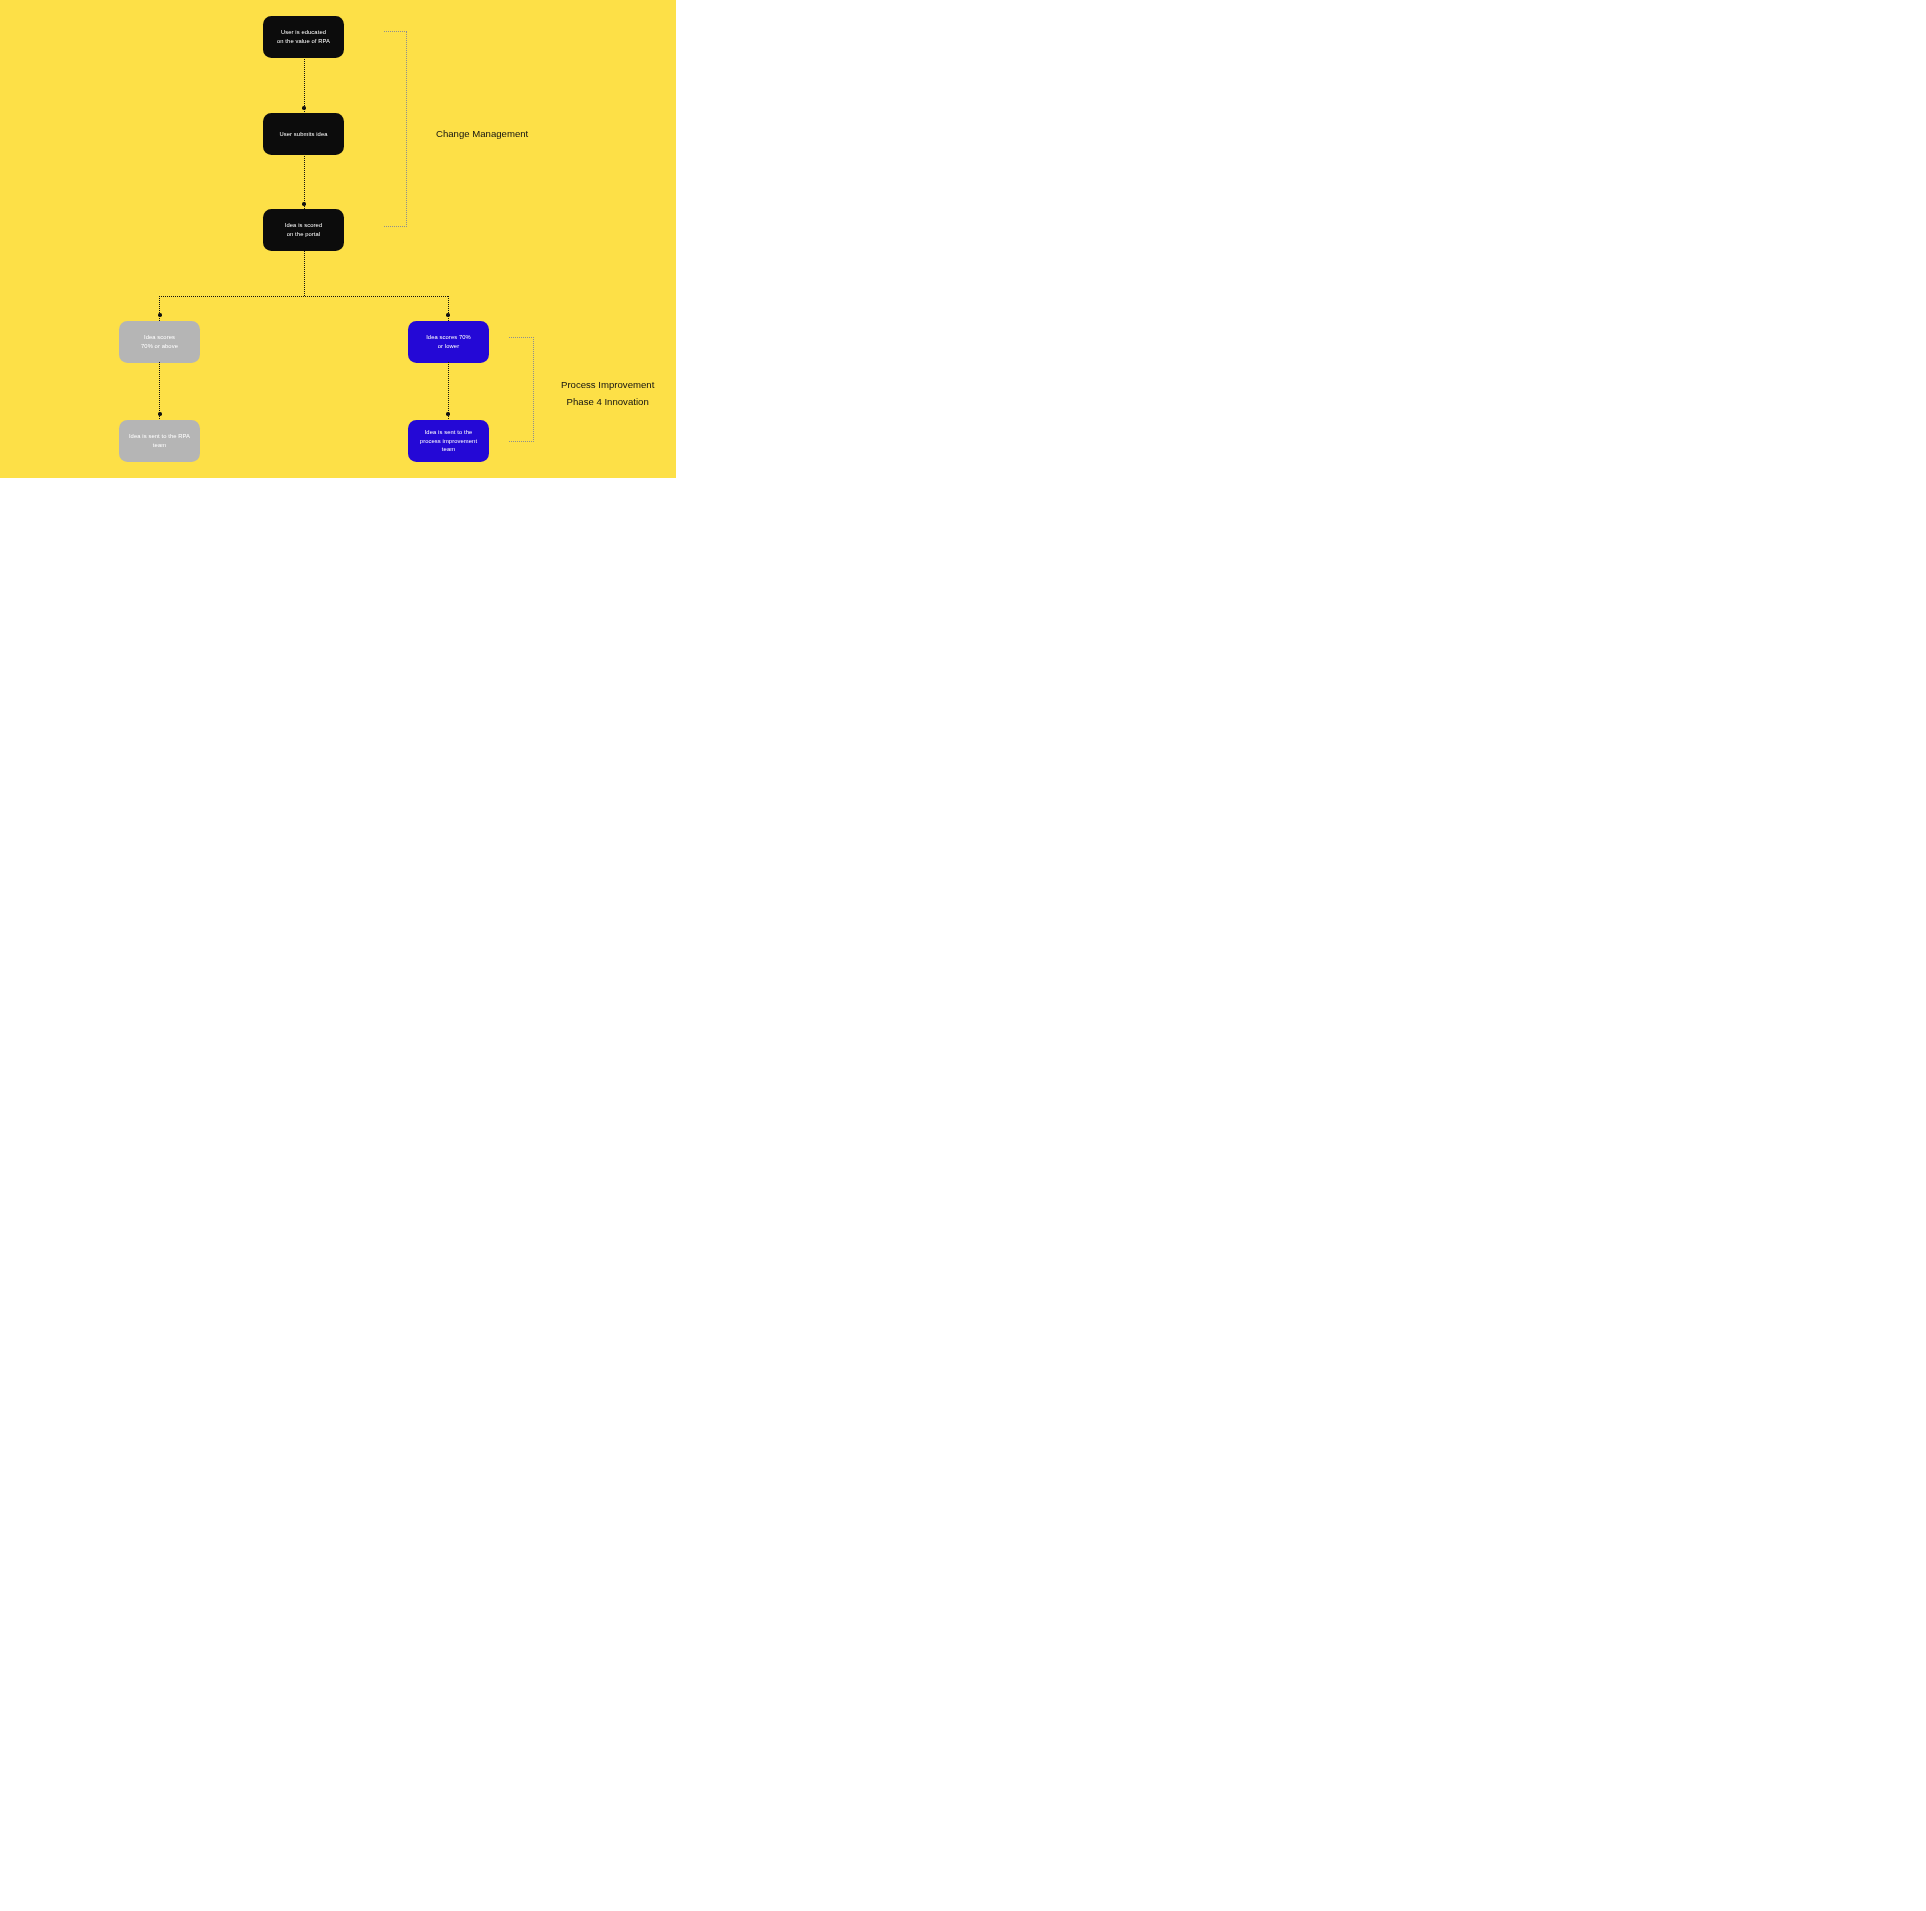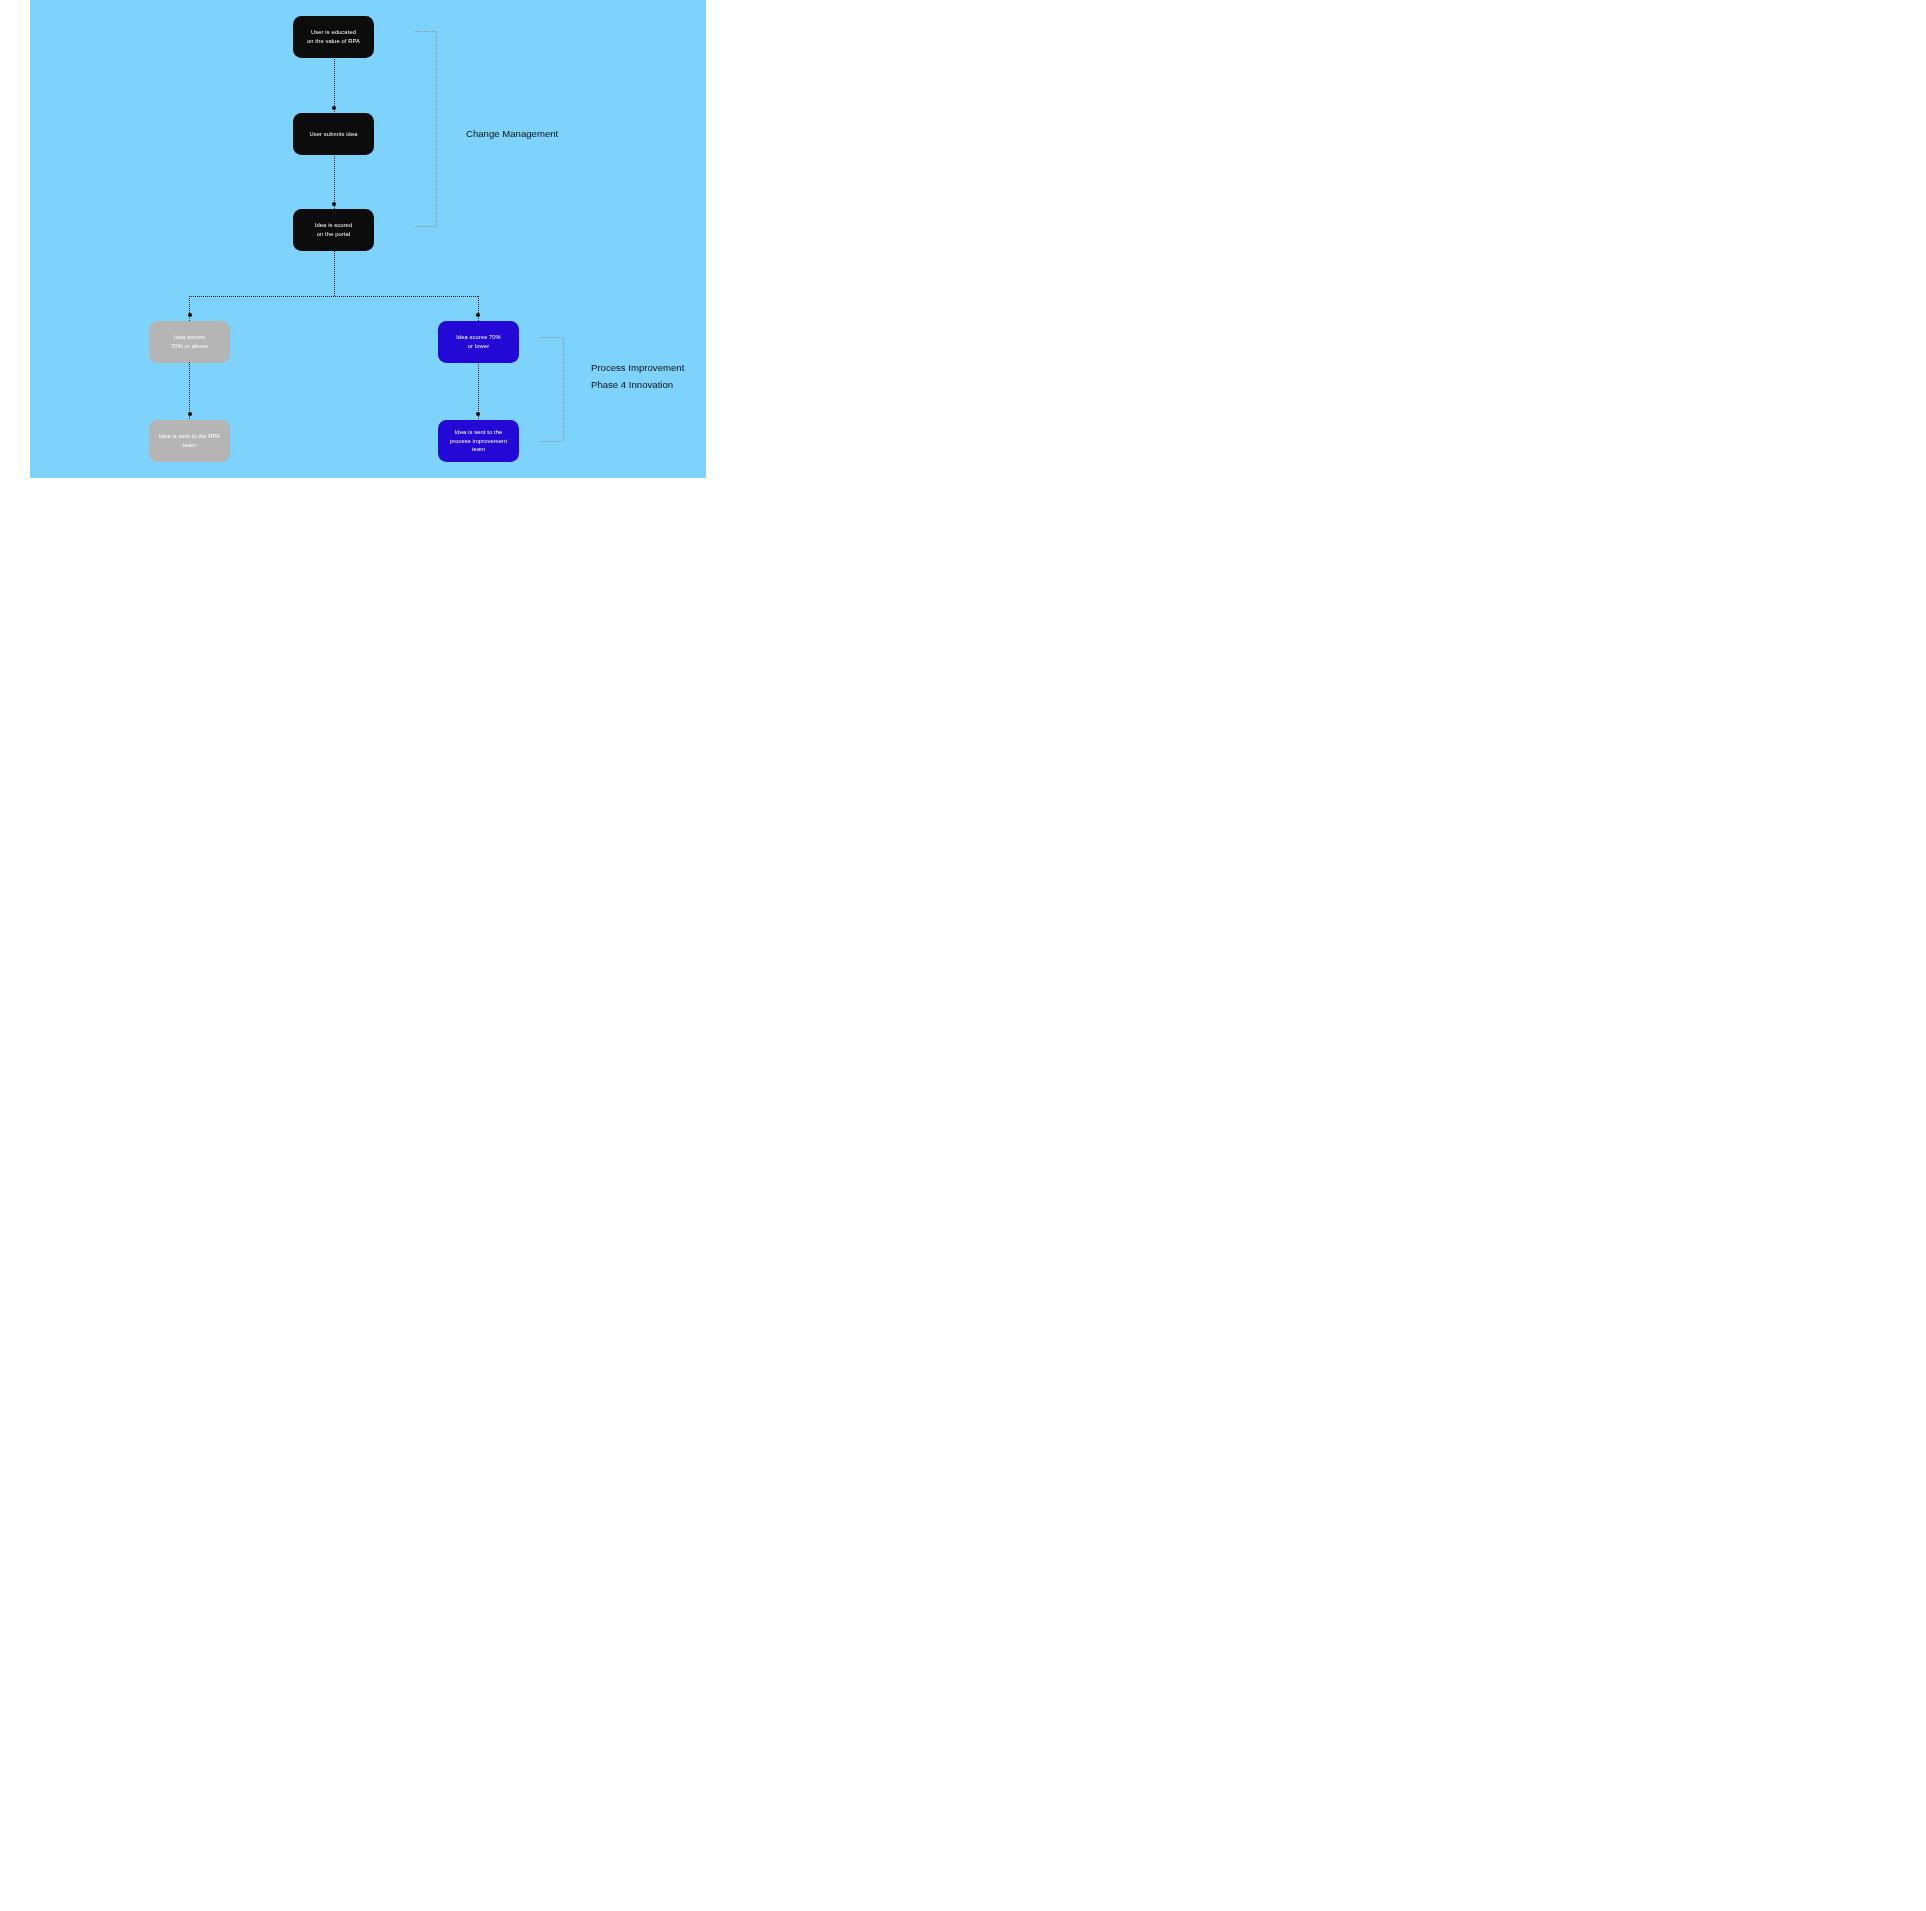--- a/index.html
+++ b/index.html
@@ -5,23 +5,22 @@
   * { margin: 0; padding: 0; box-sizing: border-box; }
   html, body { background: #ffffff; }
   body {
     font-family: "Liberation Sans", sans-serif;
     color: #111111;
   }
   .canvas {
     position: relative;
     width: 676px;
     height: 478px;
-    background: #7dd3fc;
+    background: #fde047;
     overflow: hidden;
-    margin-left: 30px;
   }
   .node {
     position: absolute;
     width: 81px;
     height: 42px;
     border-radius: 8.5px;
     color: #ffffff;
     display: flex;
     align-items: center;
     justify-content: center;
@@ -112,19 +111,19 @@
 
   <div class="vline" style="left:448px; top:362px; height:57px;"></div>
   <div class="dot" style="left:446px; top:412px;"></div>
 
   <div class="bracket" style="left:384px; top:31px; width:23px; height:196px;"></div>
 
   <div class="bracket" style="left:509px; top:337px; width:25.4px; height:105px;"></div>
 
   <div class="annotation" style="left:436px; top:128px;">Change Management</div>
 
-  <div class="annotation" style="left:561px; top:359px;">
+  <div class="annotation" style="left:561px; top:376px;text-align:center;">
     <div class="line">Process Improvement</div>
     <div class="line">Phase 4 Innovation</div>
   </div>
 
 </div>
 
 
 </body></html>

